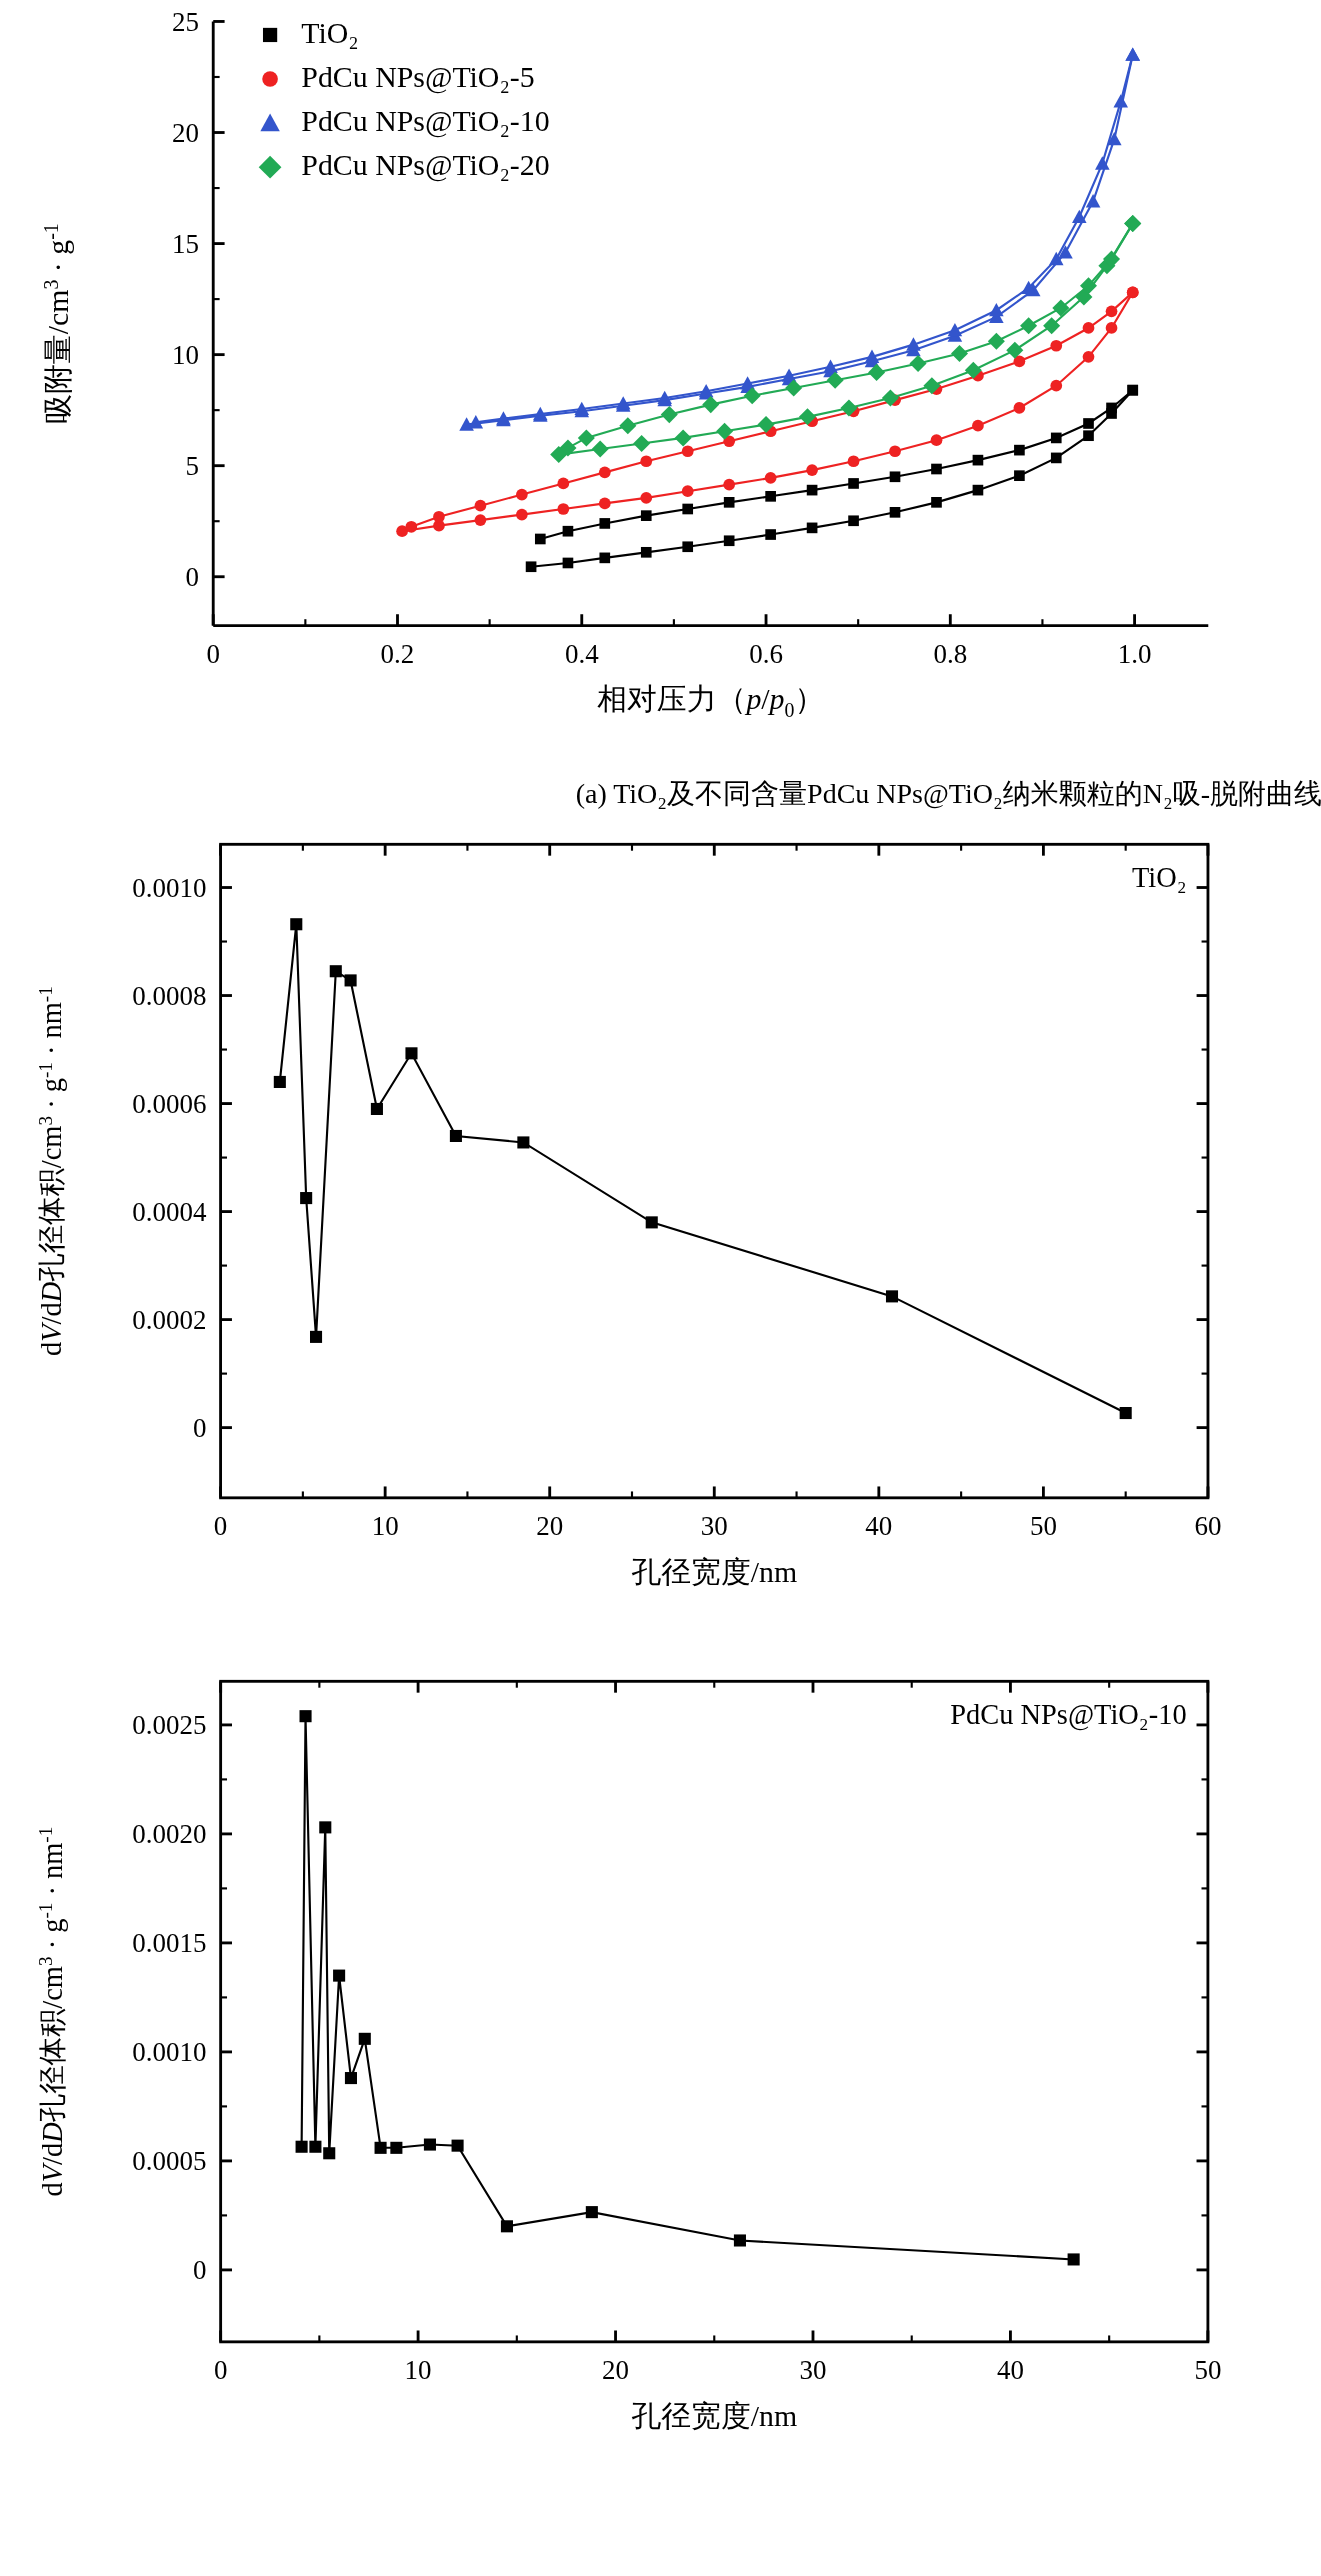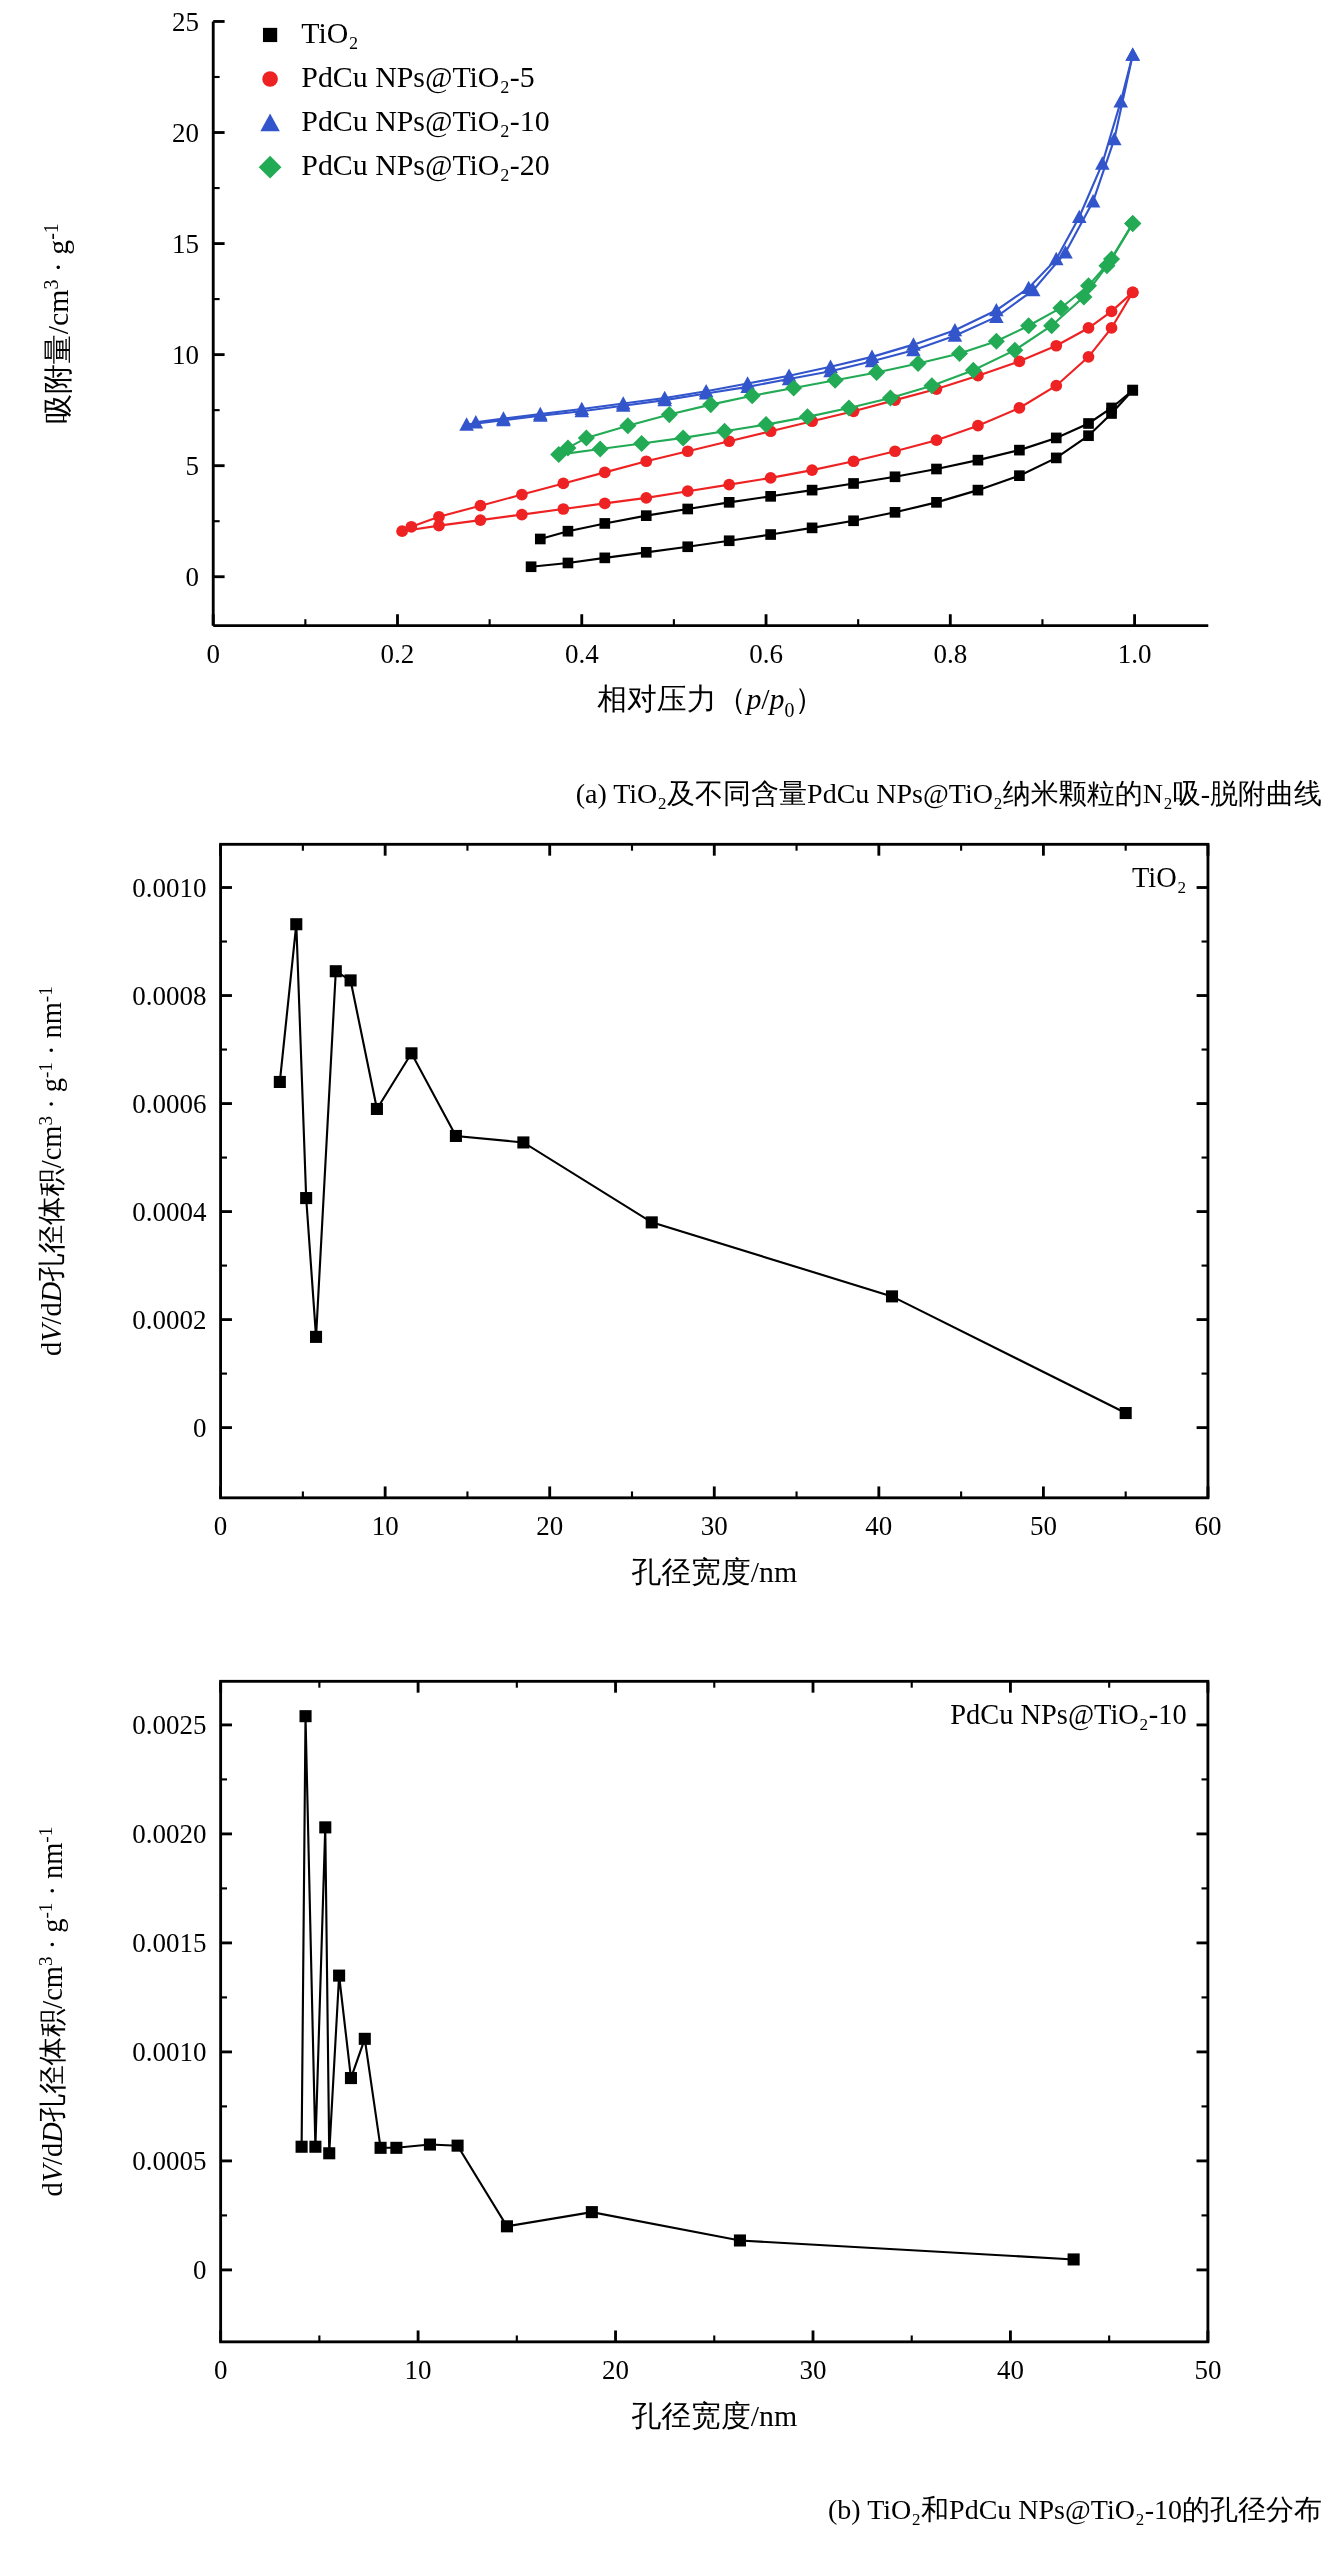--- a/index.html
+++ b/index.html
@@ -394,16 +394,15 @@
           <rect x="548.9200000000001" y="678.3316831683169" width="17" height="17" fill="#000000"></rect>
           <rect x="596.1800000000001" y="673.7277227722773" width="17" height="17" fill="#000000"></rect>
           <rect x="635.0999999999999" y="675.2623762376238" width="17" height="17" fill="#000000"></rect>
           <rect x="704.5999999999999" y="788.8267326732673" width="17" height="17" fill="#000000"></rect>
           <rect x="824.14" y="768.8762376237623" width="17" height="17" fill="#000000"></rect>
           <rect x="1032.6399999999999" y="808.7772277227723" width="17" height="17" fill="#000000"></rect>
           <rect x="1502.46" y="835.480198019802" width="17" height="17" fill="#000000"></rect>
         </g>
       </svg>
   </div>
-  <div class="cap">(b) TiO₂和PdCu NPs@TiO₂-10的孔径分布</div>
 
 </div>
 
 
 </body></html>

